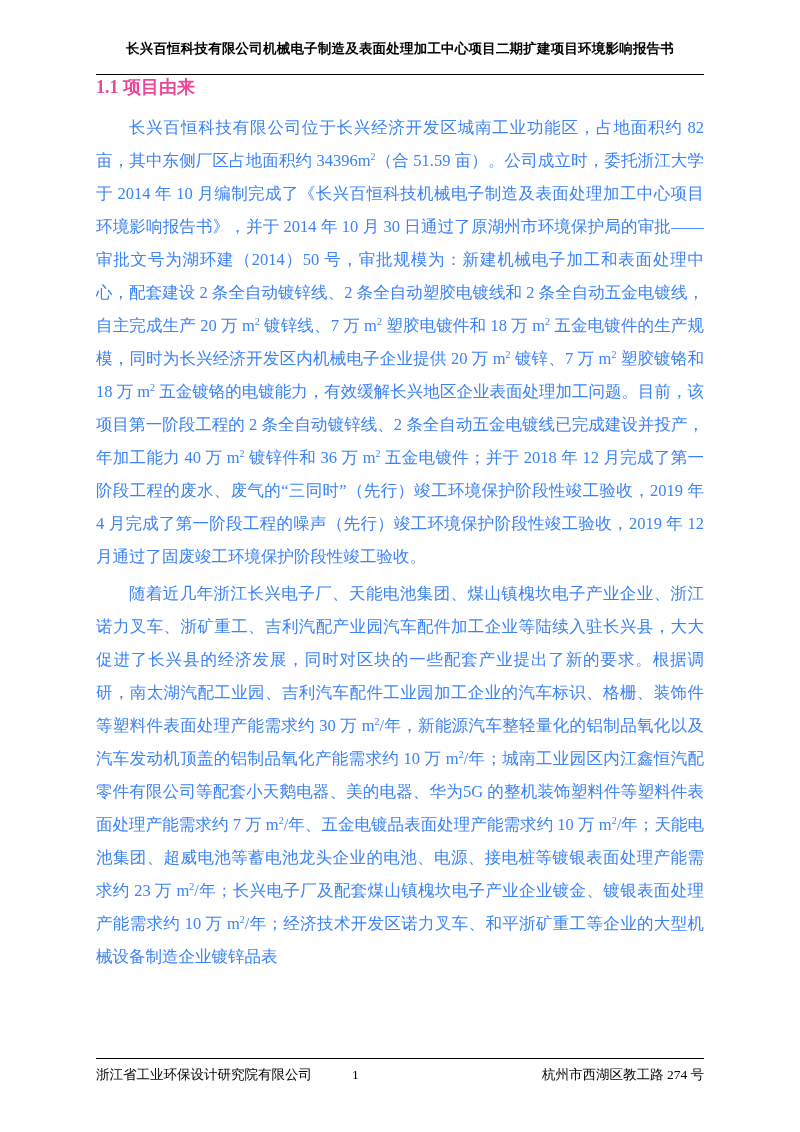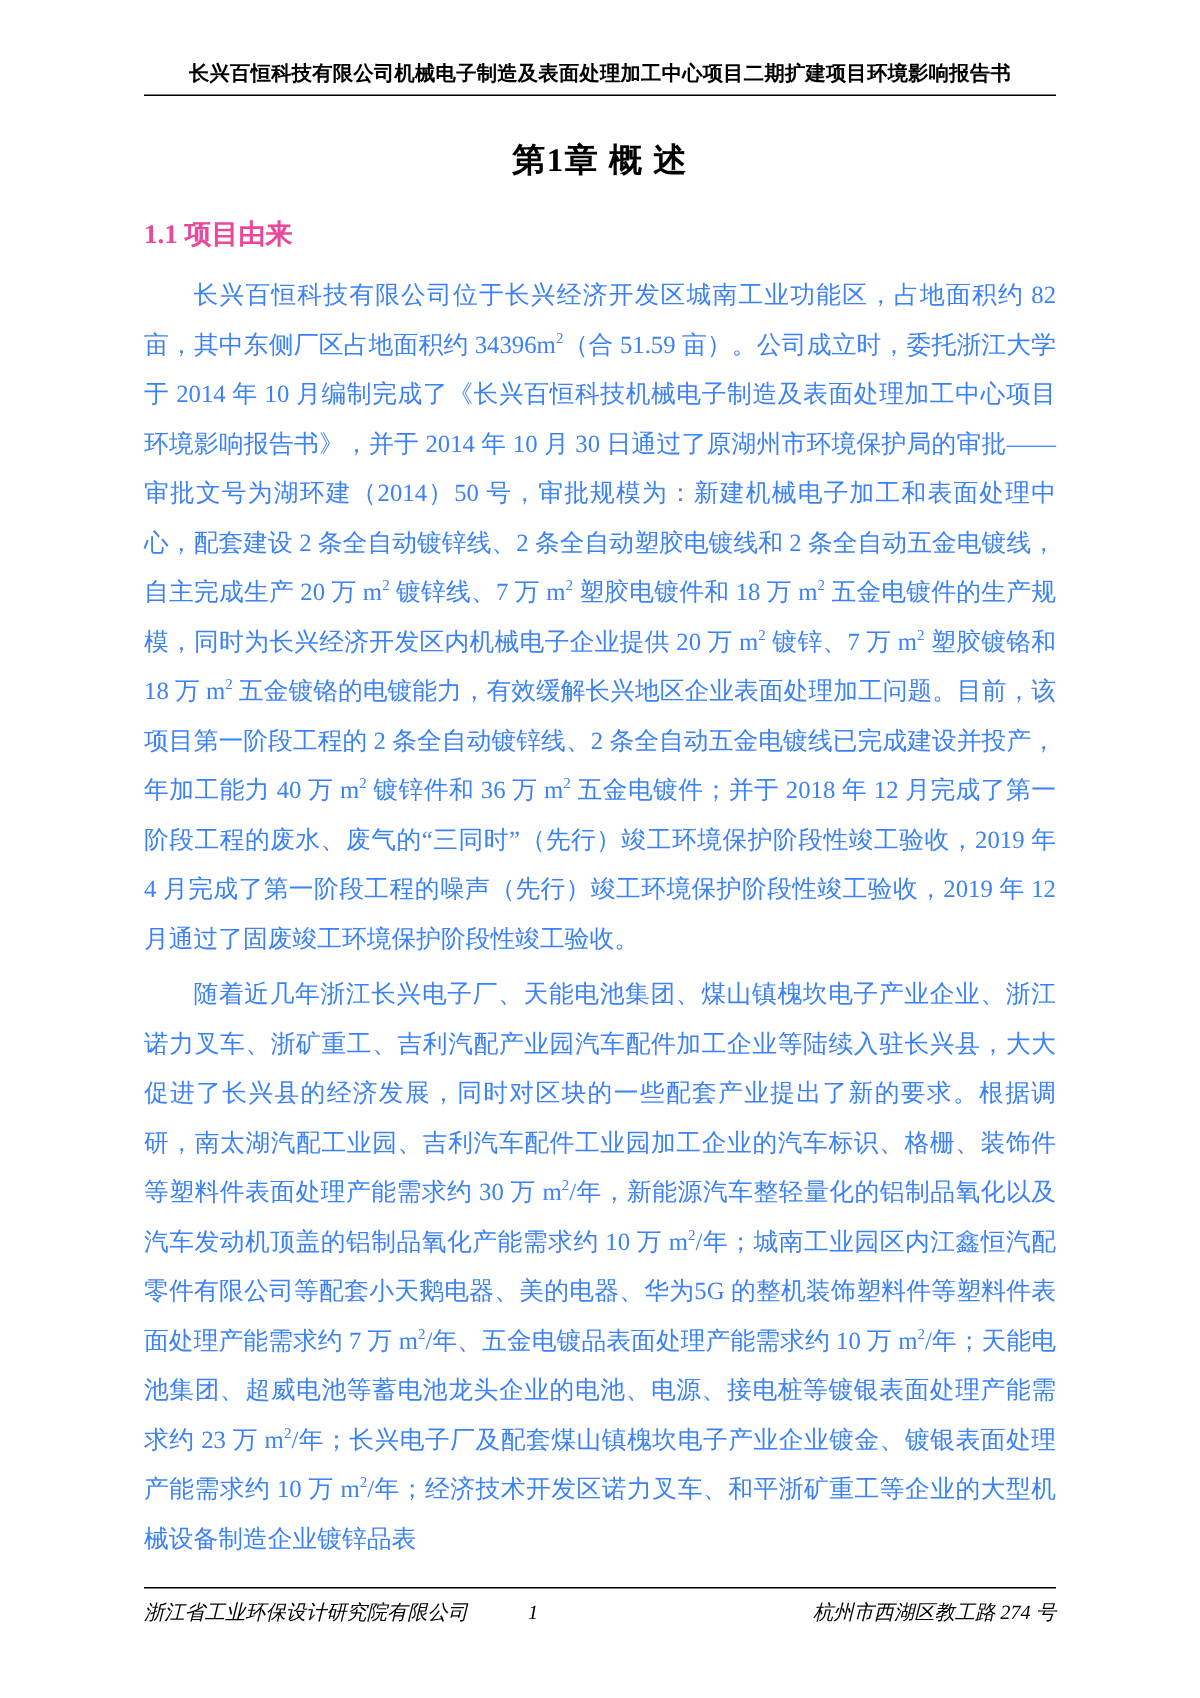--- a/index.html
+++ b/index.html
@@ -26,21 +26,21 @@
     right: 96px;
     top: 40px;
     bottom: 40px;
   }
   .header {
     text-align: center;
     font-size: 13.5px;
     font-weight: bold;
     letter-spacing: 0.2px;
     color: #000;
-    padding-bottom: 5px;
+    padding-bottom: 16px;
     border-bottom: 1px solid #000;
     white-space: nowrap;
   }
   .chapter-title {
     text-align: center;
     font-size: 22px;
     font-weight: bold;
     letter-spacing: 1px;
     margin-top: 28px;
     margin-bottom: 22px;
@@ -71,35 +71,33 @@
     left: 96px;
     right: 96px;
     bottom: 48px;
     border-top: 1px solid #000;
     padding-top: 7px;
     font-size: 13.5px;
     color: #000;
     display: flex;
     justify-content: space-between;
     align-items: baseline;
-    font-style: italic;
   }
   .footer .f-left { flex: 0 0 auto; }
   .footer .f-center { flex: 0 0 auto; margin-left: 40px; }
   .footer .f-right { flex: 0 0 auto; margin-left: auto; }
 </style>
 </head>
 <body>
 
 <div class="page">
   <div class="page-inner">
 
     <div class="header">长兴百恒科技有限公司机械电子制造及表面处理加工中心项目二期扩建项目环境影响报告书</div>
 
-    <h1 class="chapter-title">第1章 概 述</h1>
 
     <h2 class="section-title">1.1 项目由来</h2>
 
     <div class="para">长兴百恒科技有限公司位于长兴经济开发区城南工业功能区，占地面积约 82 亩，其中东侧厂区占地面积约 34396m<sup>2</sup>（合 51.59 亩）。公司成立时，委托浙江大学于 2014 年 10 月编制完成了《长兴百恒科技机械电子制造及表面处理加工中心项目环境影响报告书》，并于 2014 年 10 月 30 日通过了原湖州市环境保护局的审批——审批文号为湖环建（2014）50 号，审批规模为：新建机械电子加工和表面处理中心，配套建设 2 条全自动镀锌线、2 条全自动塑胶电镀线和 2 条全自动五金电镀线，自主完成生产 20 万 m<sup>2</sup> 镀锌线、7 万 m<sup>2</sup> 塑胶电镀件和 18 万 m<sup>2</sup> 五金电镀件的生产规模，同时为长兴经济开发区内机械电子企业提供 20 万 m<sup>2</sup> 镀锌、7 万 m<sup>2</sup> 塑胶镀铬和 18 万 m<sup>2</sup> 五金镀铬的电镀能力，有效缓解长兴地区企业表面处理加工问题。目前，该项目第一阶段工程的 2 条全自动镀锌线、2 条全自动五金电镀线已完成建设并投产，年加工能力 40 万 m<sup>2</sup> 镀锌件和 36 万 m<sup>2</sup> 五金电镀件；并于 2018 年 12 月完成了第一阶段工程的废水、废气的“三同时”（先行）竣工环境保护阶段性竣工验收，2019 年 4 月完成了第一阶段工程的噪声（先行）竣工环境保护阶段性竣工验收，2019 年 12 月通过了固废竣工环境保护阶段性竣工验收。</div>
     <div class="para">随着近几年浙江长兴电子厂、天能电池集团、煤山镇槐坎电子产业企业、浙江诺力叉车、浙矿重工、吉利汽配产业园汽车配件加工企业等陆续入驻长兴县，大大促进了长兴县的经济发展，同时对区块的一些配套产业提出了新的要求。根据调研，南太湖汽配工业园、吉利汽车配件工业园加工企业的汽车标识、格栅、装饰件等塑料件表面处理产能需求约 30 万 m<sup>2</sup>/年，新能源汽车整轻量化的铝制品氧化以及汽车发动机顶盖的铝制品氧化产能需求约 10 万 m<sup>2</sup>/年；城南工业园区内江鑫恒汽配零件有限公司等配套小天鹅电器、美的电器、华为5G 的整机装饰塑料件等塑料件表面处理产能需求约 7 万 m<sup>2</sup>/年、五金电镀品表面处理产能需求约 10 万 m<sup>2</sup>/年；天能电池集团、超威电池等蓄电池龙头企业的电池、电源、接电桩等镀银表面处理产能需求约 23 万 m<sup>2</sup>/年；长兴电子厂及配套煤山镇槐坎电子产业企业镀金、镀银表面处理产能需求约 10 万 m<sup>2</sup>/年；经济技术开发区诺力叉车、和平浙矿重工等企业的大型机械设备制造企业镀锌品表</div>
 
   </div>
 
   <div class="footer">
     <span class="f-left">浙江省工业环保设计研究院有限公司</span>

